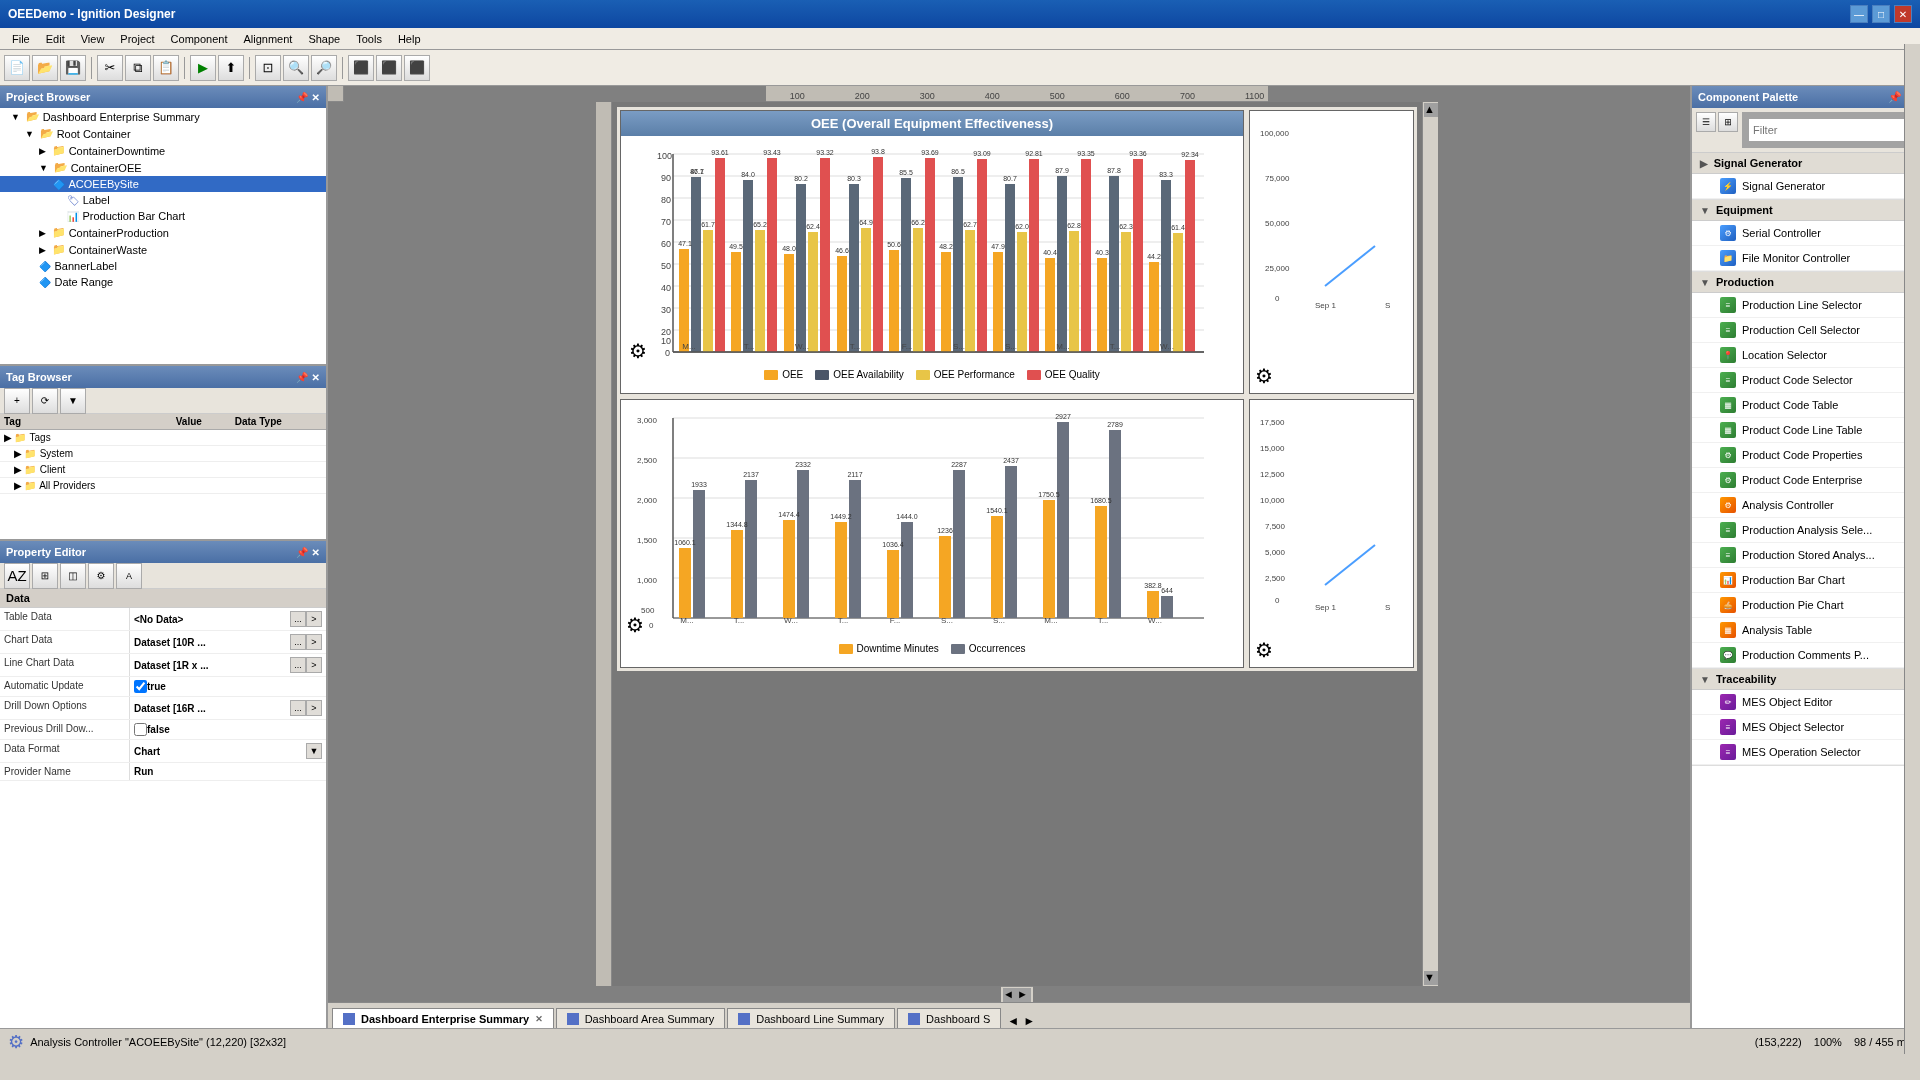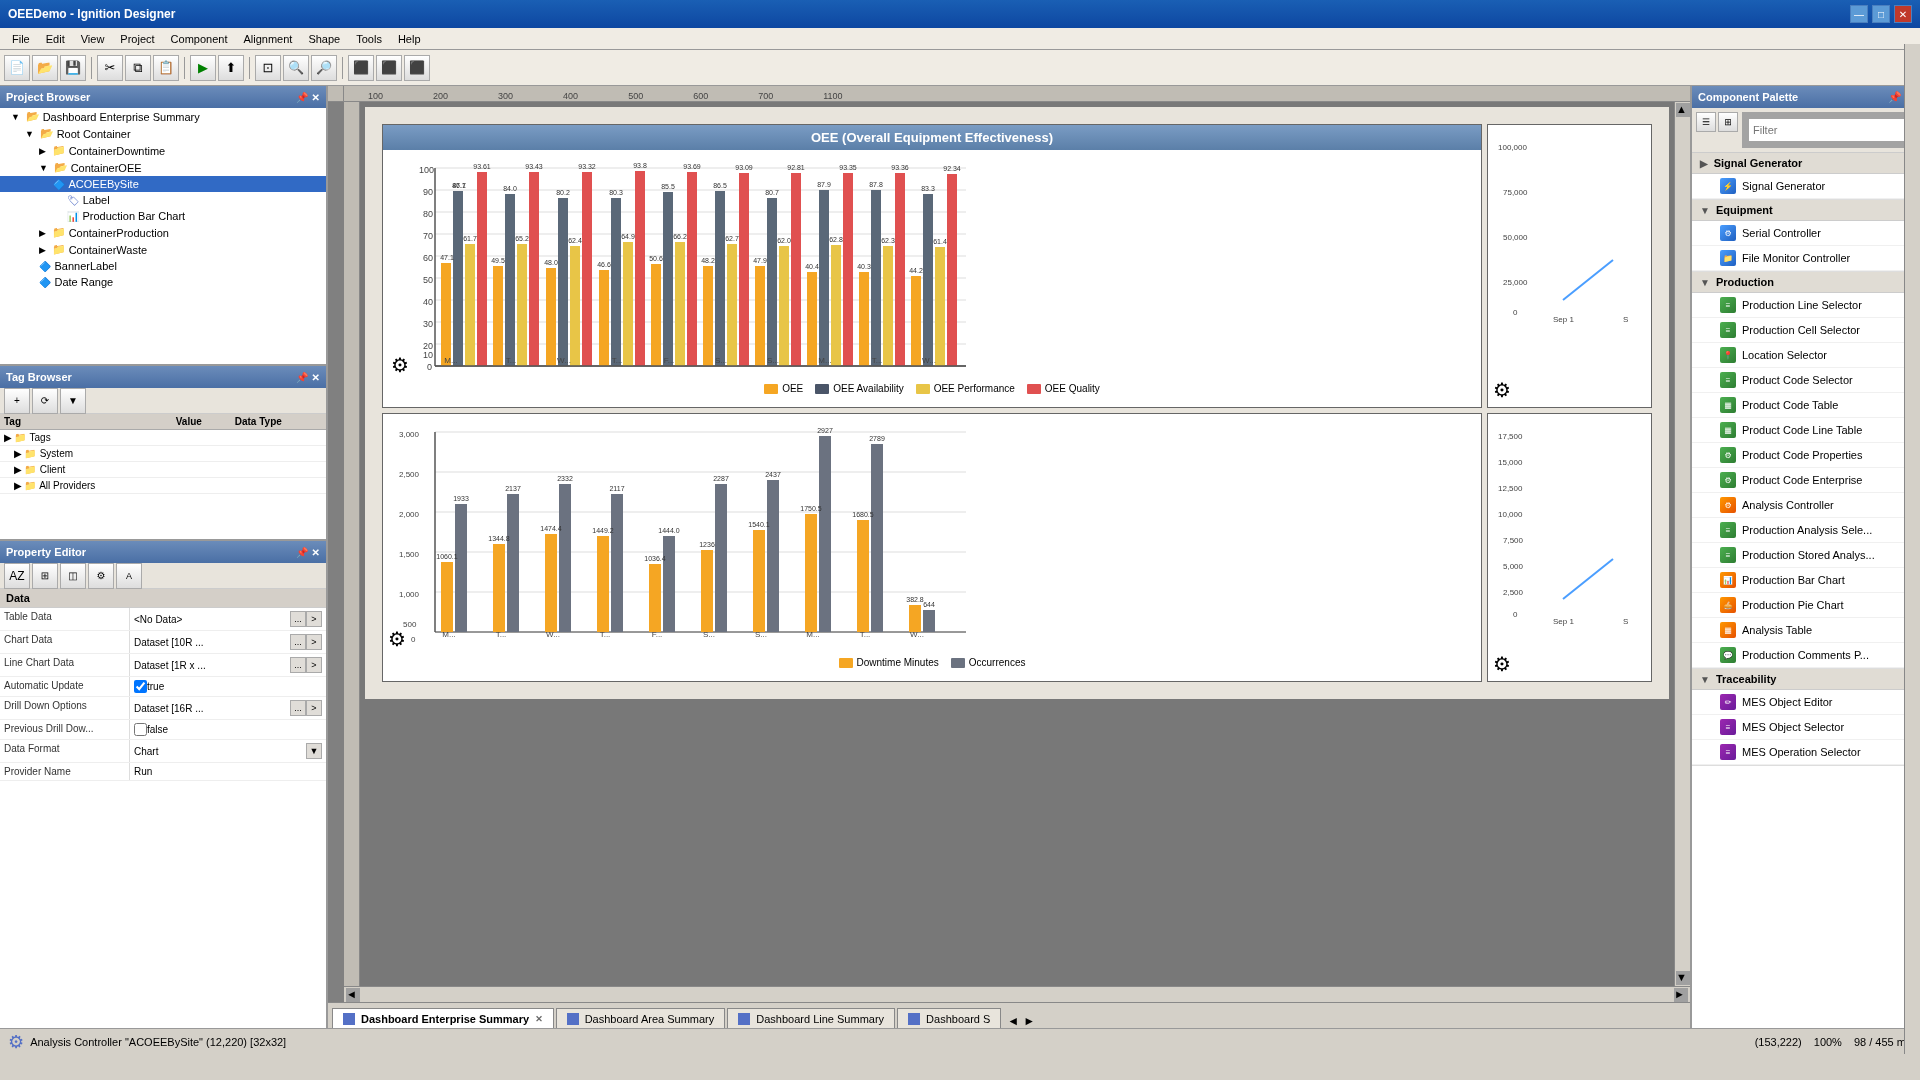--- a/index.html
+++ b/index.html
@@ -46,21 +46,21 @@
     .tag-table td { padding: 2px 4px; border-bottom: 1px solid #eee; font-size: 10px; }
 
     
     #property-editor { flex: 1; background: white; display: flex; flex-direction: column; min-height: 0; }
     .prop-toolbar { background: #e8e4dc; height: 26px; display: flex; align-items: center; padding: 0 4px; gap: 2px; border-bottom: 1px solid #ccc; }
     .prop-table { flex: 1; overflow-y: auto; }
     .prop-section-header { background: #d4cfc8; font-weight: bold; padding: 3px 6px; font-size: 11px; border-bottom: 1px solid #ccc; }
     .prop-row { display: flex; border-bottom: 1px solid #eee; }
     .prop-name { width: 130px; padding: 3px 4px; border-right: 1px solid #ddd; font-size: 10px; color: #333; flex-shrink: 0; }
     .prop-value { flex: 1; padding: 3px 4px; font-size: 10px; color: #000; display: flex; align-items: center; justify-content: space-between; }
-    .prop-value .val-text { flex: 1; overflow: hidden; text-overflow: ellipsis; white-space: nowrap; }
+    .prop-value .val-text { flex: 1; overflow: hidden; text-overflow: ellipsis; white-space: nowrap; font-weight: bold; }
     .prop-btn { width: 16px; height: 16px; background: #e0ddd8; border: 1px solid #aaa; font-size: 9px; display: flex; align-items: center; justify-content: center; cursor: pointer; flex-shrink: 0; }
 
     
     #center { flex: 1; display: flex; flex-direction: column; background: #808080; overflow: hidden; }
     .chart-panel-header { background: linear-gradient(180deg, #7a9cc4 0%, #5b7fa8 100%); color: white; text-align: center; padding: 5px; font-weight: bold; font-size: 13px; }
 
     
     .chart-svg { display: block; }
 
     
@@ -271,21 +271,21 @@
 
     <div id="property-editor">
       <div class="panel-header">
         <span>Property Editor</span>
         <div class="panel-controls">
           <span>📌</span>
           <span>✕</span>
         </div>
       </div>
       <div class="prop-toolbar">
-        <div class="tb-btn" style="font-size:12px;">AZ</div>
+        <div class="tb-btn" style="font-size:15px;">AZ</div>
         <div class="tb-btn" style="font-size:10px;">⊞</div>
         <div class="tb-btn" style="font-size:10px;">◫</div>
         <div class="tb-btn" style="font-size:10px;">⚙</div>
         <div class="tb-btn" style="font-size:9px;">A</div>
       </div>
       <div class="prop-table">
         <div class="prop-section-header">Data</div>
         <div id="prop-rows">
             <div class="prop-row">
               <div class="prop-name">Table Data</div>
@@ -350,40 +350,40 @@
       </div>
     </div>
 
   </div>
 
   <div id="center">
     <div style="display:flex; flex:1; overflow:hidden;">
 
       <div class="corner-box"></div>
 
-      <div style="flex:1; display:flex; flex-direction:column; overflow:hidden;">
+      <div style="flex:1; display:flex; flex-direction:column; overflow:hidden;align-items:center;">
 
         <div style="height:16px; background:#c0bcb4; border-bottom:1px solid #888; display:flex; align-items:flex-end; padding:0 4px; font-size:9px; color:#444; overflow:hidden;">
           <span style="margin-left:20px;">100</span>
           <span style="margin-left:50px;">200</span>
           <span style="margin-left:50px;">300</span>
           <span style="margin-left:50px;">400</span>
           <span style="margin-left:50px;">500</span>
           <span style="margin-left:50px;">600</span>
           <span style="margin-left:50px;">700</span>
           <span style="margin-left:50px;">1100</span>
         </div>
 
         <div style="flex:1; display:flex; overflow:hidden;">
 
           <div style="width:16px; background:#c0bcb4; border-right:1px solid #888; flex-shrink:0; font-size:9px; color:#444; padding-top:10px;">
           </div>
 
           <div style="flex:1; overflow:auto; background:#787878; padding:5px;">
-            <div style="background:#e8e4dc; min-width:800px; display:flex; flex-direction:column; gap:5px; padding:17px;">
+            <div style="background:#e8e4dc; min-width:800px; display:flex; flex-direction:column; gap:5px; padding:3px;">
 
               <div style="display:flex; gap:5px;">
 
                 <div style="flex:1; background:white; border:1px solid #666;">
                   <div class="chart-panel-header">OEE (Overall Equipment Effectiveness)</div>
                   <div style="padding:8px; position:relative;">
                     <svg width="580" height="220" class="chart-svg">
 
                       <text x="28" y="15" font-size="9" fill="#444">100</text>
                       <text x="32" y="37" font-size="9" fill="#444">90</text>

